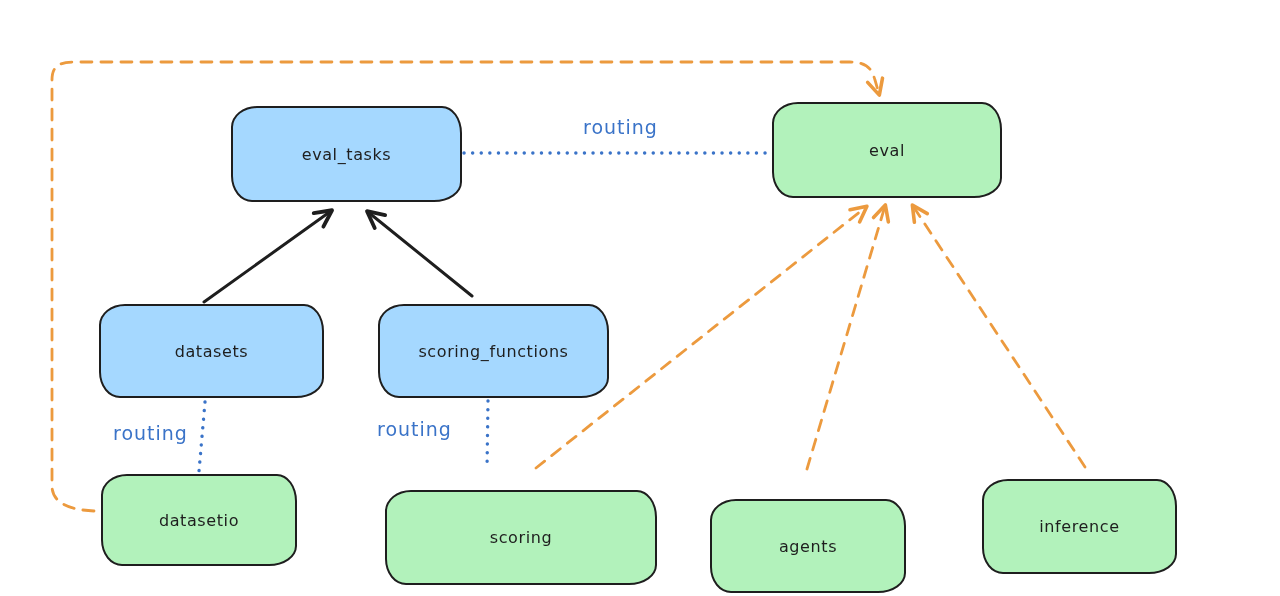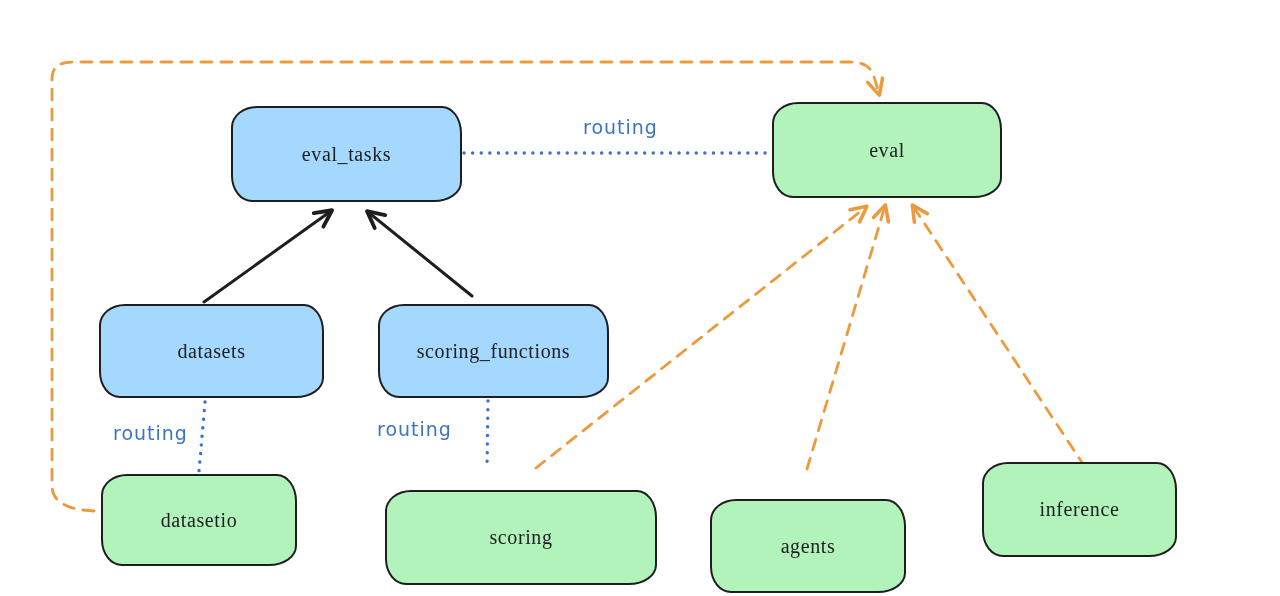--- a/index.html
+++ b/index.html
@@ -16,35 +16,34 @@
   .edge.orange{stroke:var(--orange-arrow);stroke-width:2.8;stroke-dasharray:11 9;stroke-linecap:round;}
   .edge.bluedot{stroke:var(--routing-blue);stroke-width:3.4;stroke-dasharray:0.1 8.5;stroke-linecap:round;}
   .mk{fill:none;stroke-width:3;stroke-linecap:round;stroke-linejoin:round;}
   .mk-black{stroke:var(--black-arrow);}
   .mk-orange{stroke:var(--orange-arrow);}
   .node{
     position:absolute;
     display:flex;align-items:center;justify-content:center;
     border:2.6px solid var(--node-stroke);
     color:var(--node-stroke);
-    font-size:20px;letter-spacing:0.6px;
+    font-size:16px;letter-spacing:0.6px;
     border-radius:26px 20px 28px 21px / 21px 27px 20px 26px;
     box-sizing:border-box;
-    font-family:Liberation Serif, serif;
   }
   .node.blue{background:var(--blue-node-fill);}
   .node.green{background:var(--green-node-fill);}
   #n-eval-tasks{left:231px;top:106px;width:231px;height:96px;}
   #n-eval{left:772px;top:102px;width:230px;height:96px;}
   #n-datasets{left:99px;top:304px;width:225px;height:94px;}
   #n-scoring-functions{left:378px;top:304px;width:231px;height:94px;}
   #n-datasetio{left:101px;top:474px;width:196px;height:92px;}
   #n-scoring{left:385px;top:490px;width:272px;height:95px;}
   #n-agents{left:710px;top:471px;width:196px;height:94px;margin-top:28px;}
-  #n-inference{left:982px;top:462px;width:195px;height:95px;}
+  #n-inference{left:982px;top:479px;width:195px;height:95px;}
   .edge-label{
     position:absolute;
     color:var(--routing-blue);
     font-size:19px;letter-spacing:1px;
     font-weight:normal;
   }
   #lbl-routing-top{left:583px;top:116px;}
   #lbl-routing-left{left:113px;top:422px;}
   #lbl-routing-mid{left:377px;top:418px;}
 </style>

